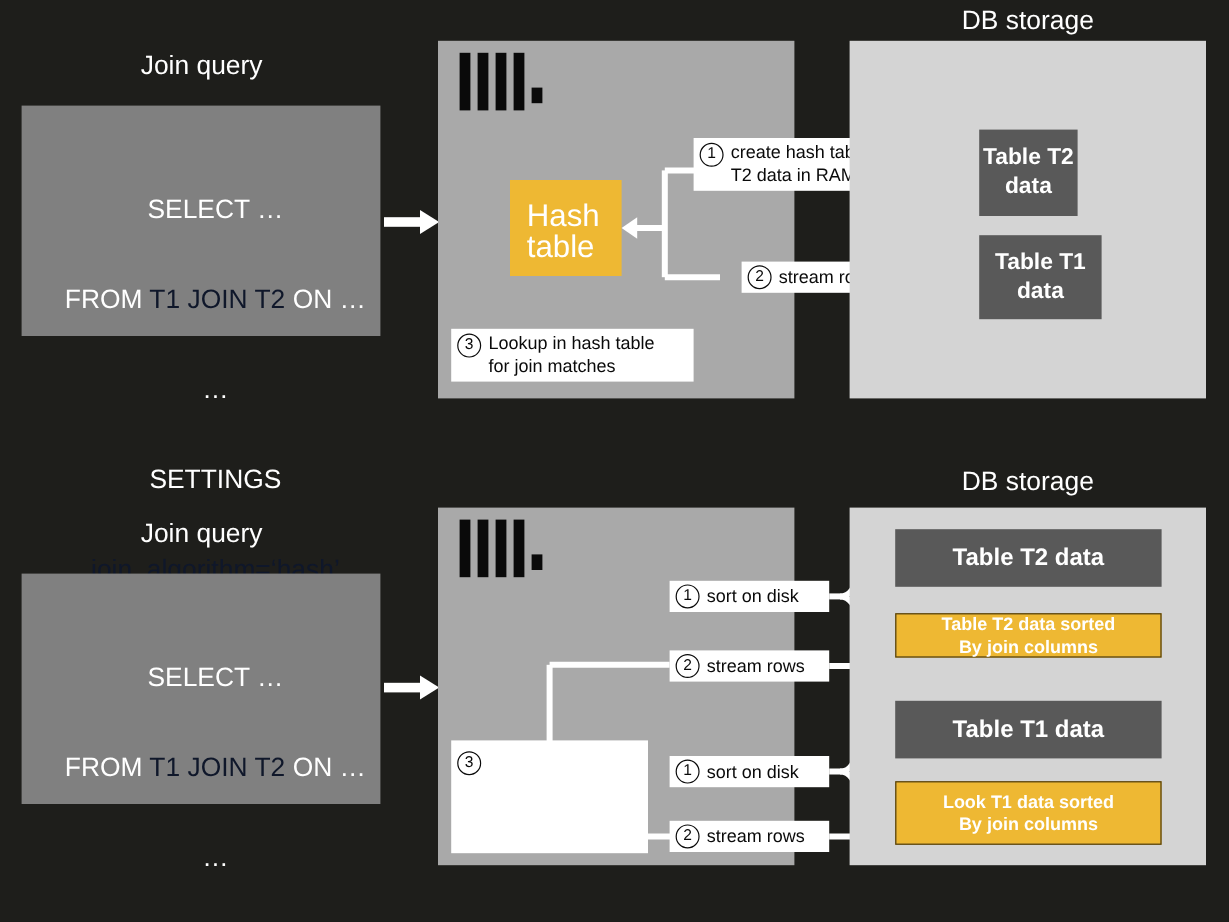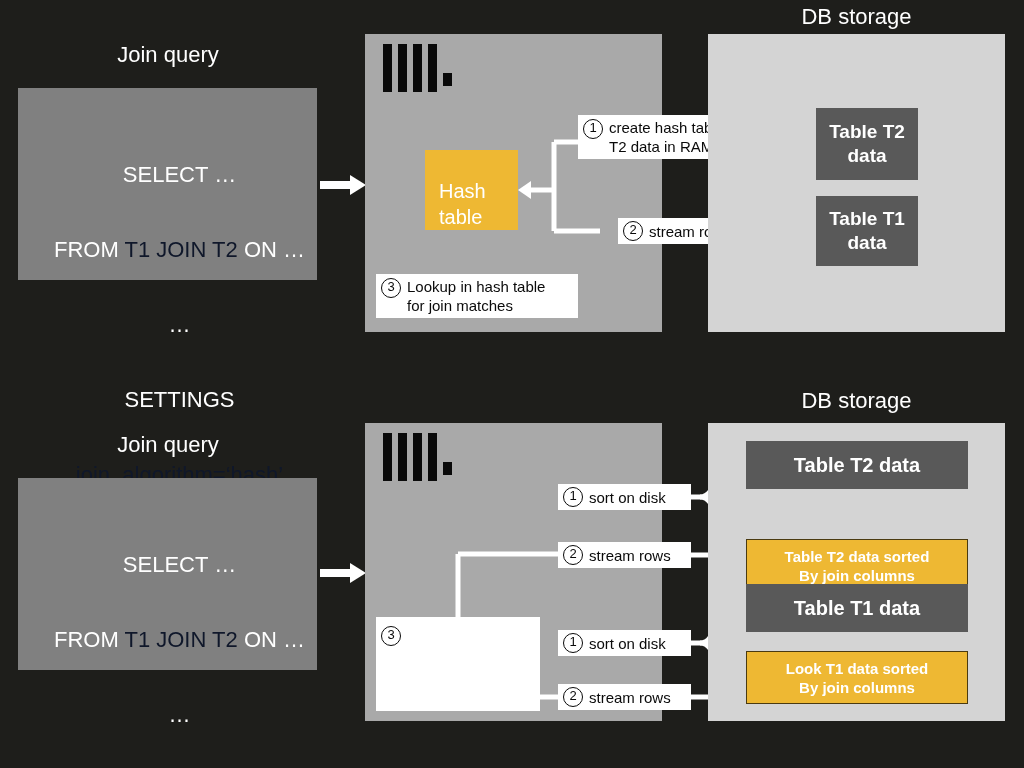--- a/index.html
+++ b/index.html
@@ -40,22 +40,22 @@
   
   .engine-panel{background:#a9a9a9;}
   .storage-panel{background:#d4d4d4;}
 
   
   .ch-logo .bar{position:absolute;top:0;width:9px;height:48px;background:#0a0a0a;}
   .ch-logo .dot{position:absolute;width:9px;height:13px;background:#0a0a0a;}
 
   
   .hash-table{
-    background:#eeb833;color:#ffffff;font-size:20px;line-height:26px;
-    padding:28px 0 0 14px;
+    background:#eeb833;color:#ffffff;font-size:26px;line-height:26px;
+    padding:16px 0 0 14px;
   }
 
   
   .chip{
     display:flex;align-items:center;justify-content:center;text-align:center;
     color:#ffffff;font-weight:bold;
   }
   .chip-dark{background:#595959;}
   .chip-yellow{background:#eeb833;border:1px solid #4a3a10;}
 
@@ -143,21 +143,21 @@
 </div>
 
 <div class="abs callout" style="left:376px;top:274px;width:202px;height:44px;">
   <div class="num">3</div>
   <div class="callout-text">Lookup in hash table
 for join matches</div>
 </div>
 
 <div class="abs storage-panel" style="left:708px;top:34px;width:297px;height:298px;"></div>
 
-<div class="abs chip chip-dark" style="left:816px;top:108px;width:102px;height:72px;font-size:19px;line-height:24px;white-space:pre-line;">Table T2
+<div class="abs chip chip-dark" style="left:816px;top:108px;width:82px;height:72px;font-size:19px;line-height:24px;white-space:pre-line;">Table T2
 data</div>
 <div class="abs chip chip-dark" style="left:816px;top:196px;width:102px;height:70px;font-size:19px;line-height:24px;white-space:pre-line;">Table T1
 data</div>
 
 <div class="abs sec-title" style="left:18px;top:432px;width:300px;">Join query</div>
 
 <div class="abs sec-title" style="left:708px;top:388px;width:297px;">DB storage</div>
 
 <div class="abs query-box" style="left:18px;top:478px;width:299px;height:192px;">
   <div class="query-code">
@@ -225,19 +225,19 @@
 
 <div class="abs callout v-center" style="left:558px;top:684px;width:133px;height:26px;">
   <div class="num" style="margin-top:0;">2</div>
   <div class="callout-text">stream rows</div>
 </div>
 
 <div class="abs storage-panel" style="left:708px;top:423px;width:297px;height:298px;"></div>
 
 <div class="abs chip chip-dark" style="left:746px;top:441px;width:222px;height:48px;font-size:20px;line-height:24px;white-space:pre-line;">Table T2 data</div>
 
-<div class="abs chip chip-yellow" style="left:746px;top:511px;width:222px;height:53px;font-size:15px;line-height:19px;white-space:pre-line;margin-top:28px;">Table T2 data sorted
+<div class="abs chip chip-yellow" style="left:746px;top:511px;width:222px;height:37px;font-size:15px;line-height:19px;white-space:pre-line;">Table T2 data sorted
 By join columns</div>
 
 <div class="abs chip chip-dark" style="left:746px;top:584px;width:222px;height:48px;font-size:20px;line-height:24px;white-space:pre-line;">Table T1 data</div>
 
 <div class="abs chip chip-yellow" style="left:746px;top:651px;width:222px;height:53px;font-size:15px;line-height:19px;white-space:pre-line;">Look T1 data sorted
 By join columns</div>
 
 </body></html>

